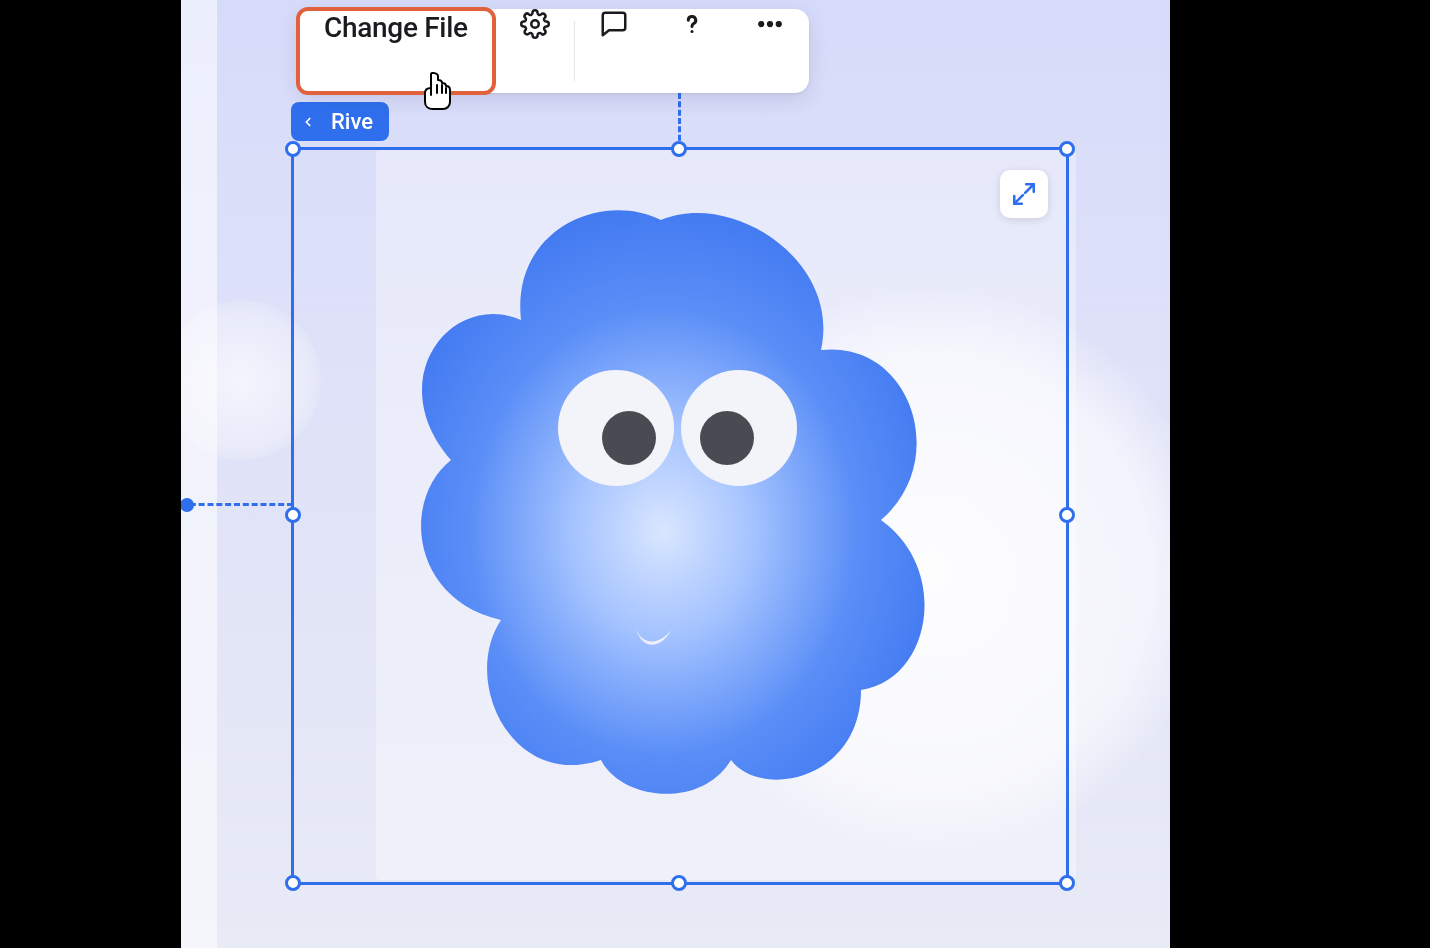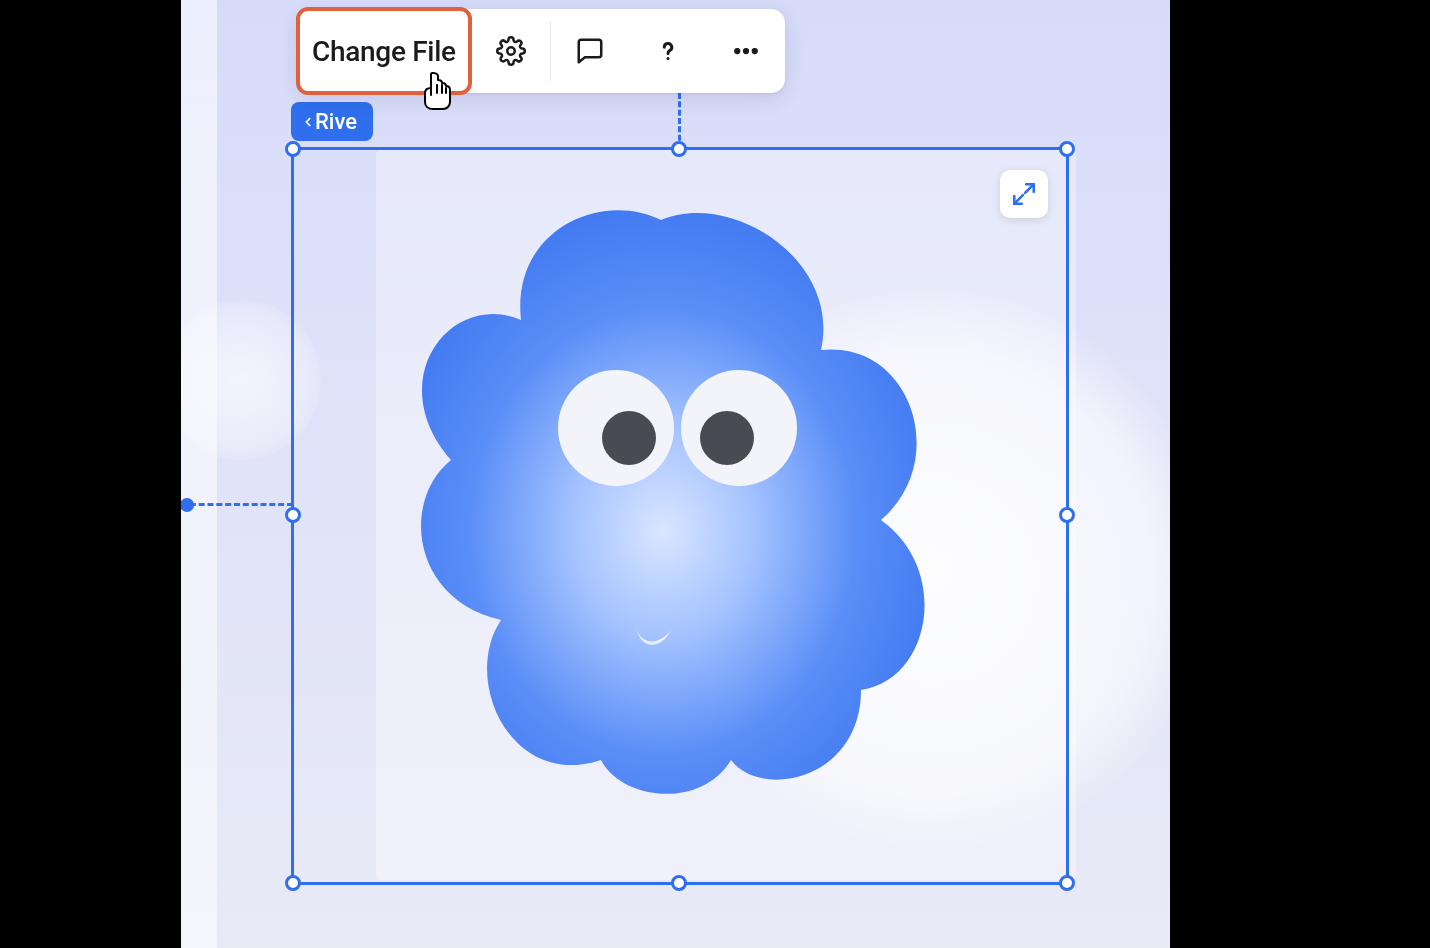--- a/index.html
+++ b/index.html
@@ -51,23 +51,23 @@
     top: 9px;
     height: 84px;
     display: flex;
     align-items: stretch;
     background: #fff;
     border-radius: 14px;
     box-shadow: 0 6px 20px rgba(40,40,80,0.12), 0 1px 3px rgba(0,0,0,0.08);
   }
   .toolbar .btn {
     display: flex;
-    align-items: center;
+    align-items: flex-start;
     justify-content: center;
-    padding: 0 12px;
+    padding: 0 24px;
     cursor: pointer;
     position: relative;
   }
   .toolbar .divider {
     width: 1px;
     background: #e6e6ea;
     margin: 12px 0;
   }
   .change-file {
     border: 4px solid #e2613d;
@@ -99,21 +99,21 @@
     left: 110px;
     top: 102px;
     background: #2f6fed;
     color: #fff;
     font-size: 22px;
     font-weight: 500;
     padding: 7px 16px 7px 10px;
     border-radius: 8px;
     display: flex;
     align-items: center;
-    gap: 0;
+    gap: 16px;
     cursor: pointer;
   }
   .rive-tag svg { width: 14px; height: 14px; stroke: #fff; }
 
   
   .selection {
     position: absolute;
     left: 110px;
     top: 147px;
     width: 778px;

